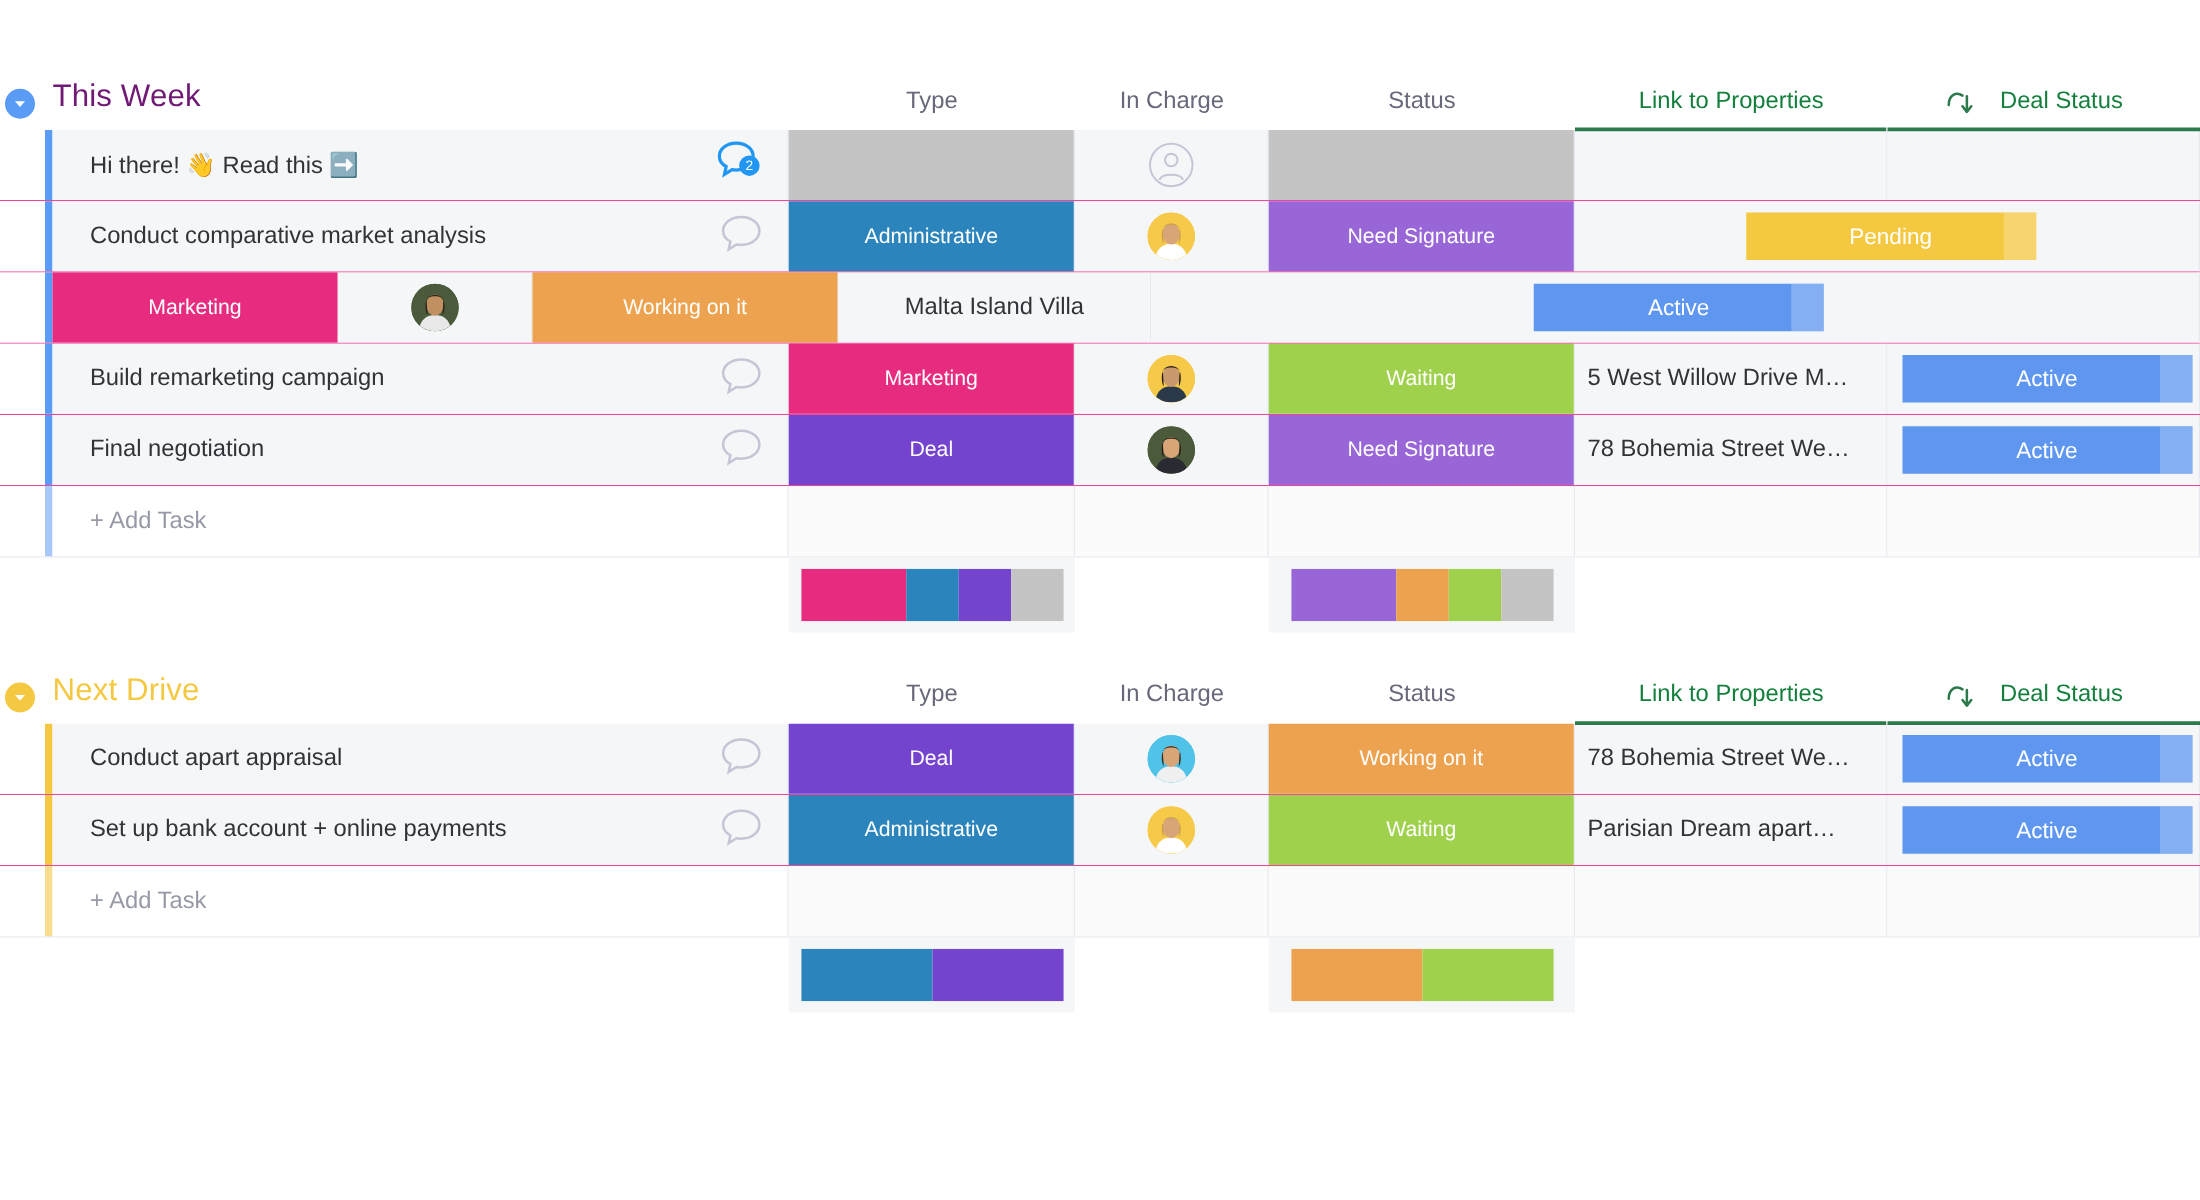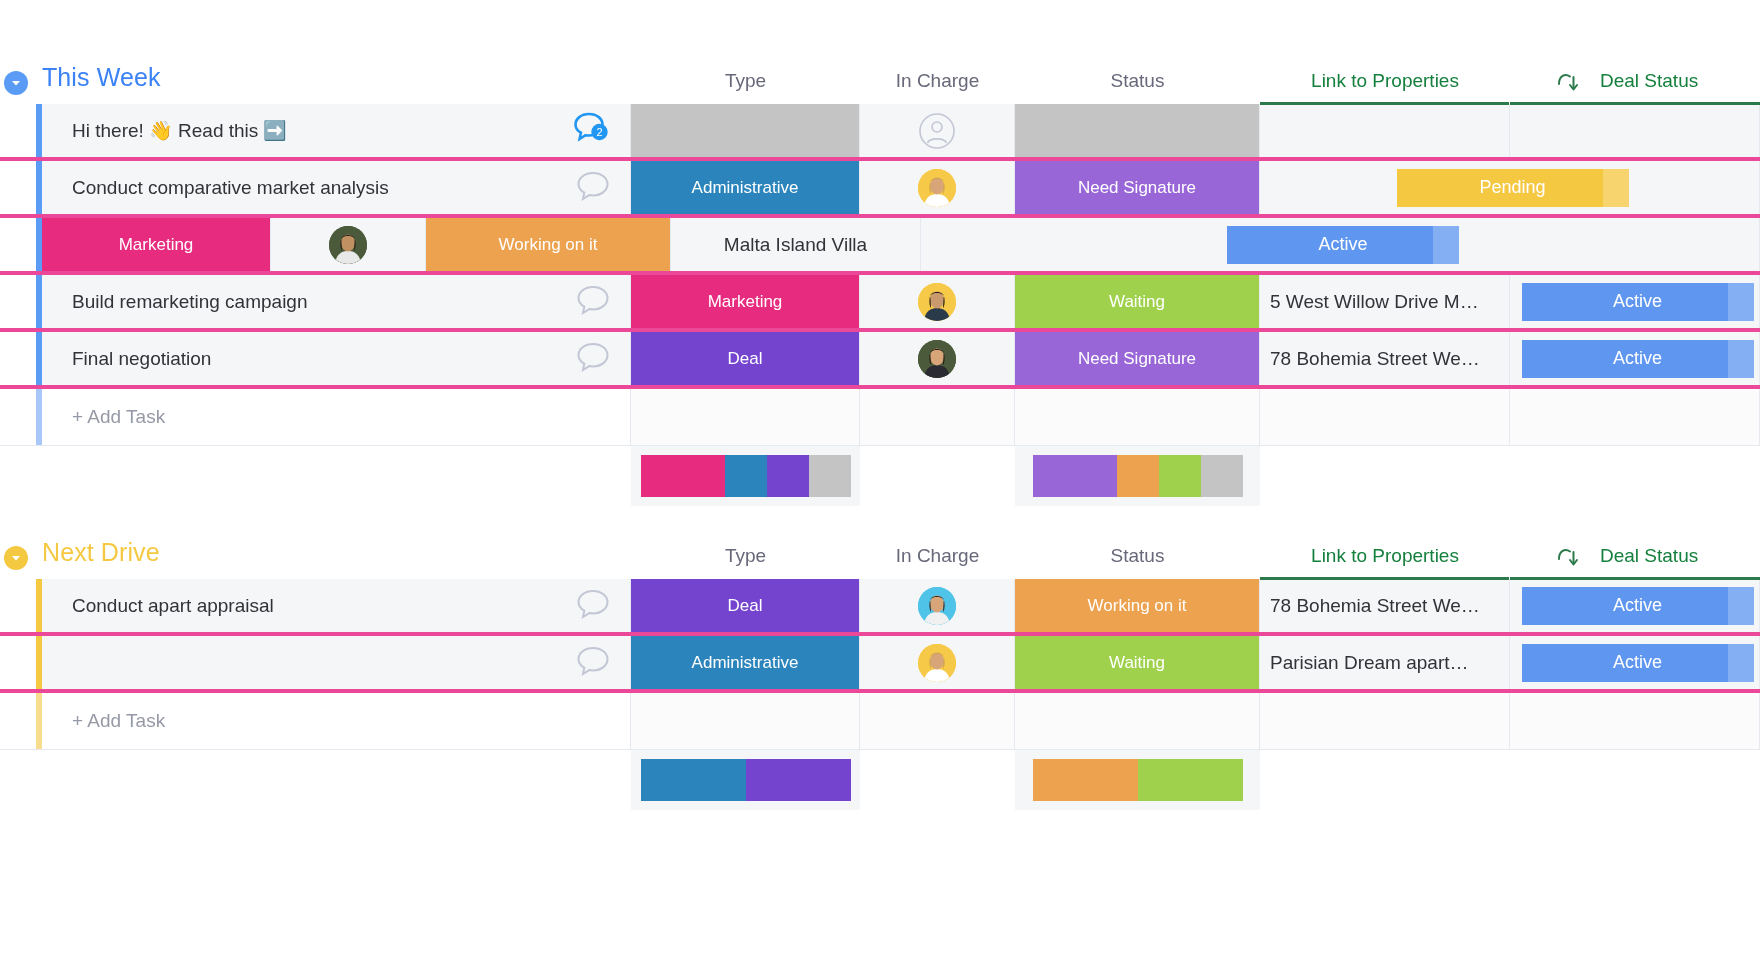--- a/index.html
+++ b/index.html
@@ -55,21 +55,21 @@
   .col-head.mirror { color: #15803d; }
   .mirror-icon { position: absolute; top: 12px; color: #2c7a4b; }
 
   
   .rows { position: relative; }
   .row {
     position: relative;
     height: 57px;
     display: flex;
     align-items: stretch;
-    border-bottom: 4px solid #ec4899;
+    border-bottom: 1px solid #ec4899;
   }
   .row-bar { width: 6px; flex: 0 0 6px; }
   .row-spacer { width: 36px; flex: 0 0 36px; background: #ffffff; }
   .row-bar-wrap { display: flex; flex: 0 0 42px; }
 
   .cell-name {
     flex: 0 0 589px;
     background: #f5f6f8;
     display: flex;
     align-items: center;
@@ -166,21 +166,21 @@
 
 <div class="board">
   <div id="groups-root">
       <div class="group" style="top:58px">
         <div class="group-header">
           <span class="collapse-btn" style="background:#5a9bf6">
             <svg width="14" height="14" viewBox="0 0 14 14">
               <path d="M3 5 L7 9.5 L11 5 Z" fill="#fff"></path>
             </svg>
           </span>
-          <div class="group-title" style="color:#3b82f6">This Week</div>
+          <div class="group-title" style="color:#701a75">This Week</div>
           <div class="col-headers">
             <div class="col-head" style="left:631px;width:229px">Type</div>
             <div class="col-head" style="left:860px;width:155px">In Charge</div>
             <div class="col-head" style="left:1015px;width:245px">Status</div>
             <div class="col-head mirror" style="left:1260px;width:250px">Link to Properties</div>
             <div class="mirror-icon" style="left:1555px"><svg width="26" height="24" viewBox="0 0 26 24">
                 <path d="M4 14 C4 6 10 3 15 6.5" fill="none" stroke="#2c7a4b" stroke-width="2" stroke-linecap="round"></path>
                 <path d="M18.5 18.5 L18.5 7" fill="none" stroke="#2c7a4b" stroke-width="2" stroke-linecap="round"></path>
                 <path d="M15 15 L18.5 19.5 L22 15" fill="none" stroke="#2c7a4b" stroke-width="2" stroke-linecap="round" stroke-linejoin="round"></path>
               </svg></div>
@@ -473,20 +473,21 @@
                 </div>
               </div>
             </div>
           </div>
           <div class="row">
             <div class="row-bar-wrap">
               <div class="row-spacer"></div>
               <div class="row-bar" style="background:#f5c842"></div>
             </div>
             <div class="cell-name">
+              <span class="task-text">Set up bank account + online payments</span>
               <span class="bubble"><svg width="34" height="32" viewBox="0 0 34 32">
                   <path d="M17 3 C8.7 3 2.5 8 2.5 14 C2.5 17.6 4.8 20.8 8.3 22.7 L7 29 L13.2 25.1 C14.4 25.3 15.7 25.4 17 25.4 C25.3 25.4 31.5 20.4 31.5 14 C31.5 8 25.3 3 17 3 Z" fill="none" stroke="#c3c6d4" stroke-width="2"></path>
                 </svg></span>
             </div>
             <div class="cell c-type">
               <div class="label-fill" style="background:#2b85bc">Administrative</div>
             </div>
             <div class="cell c-person">
               <span class="avatar" style="background:#f7c948"><svg width="38" height="38" viewBox="0 0 38 38">
                   <rect width="38" height="38" fill="#f7c948"></rect>

